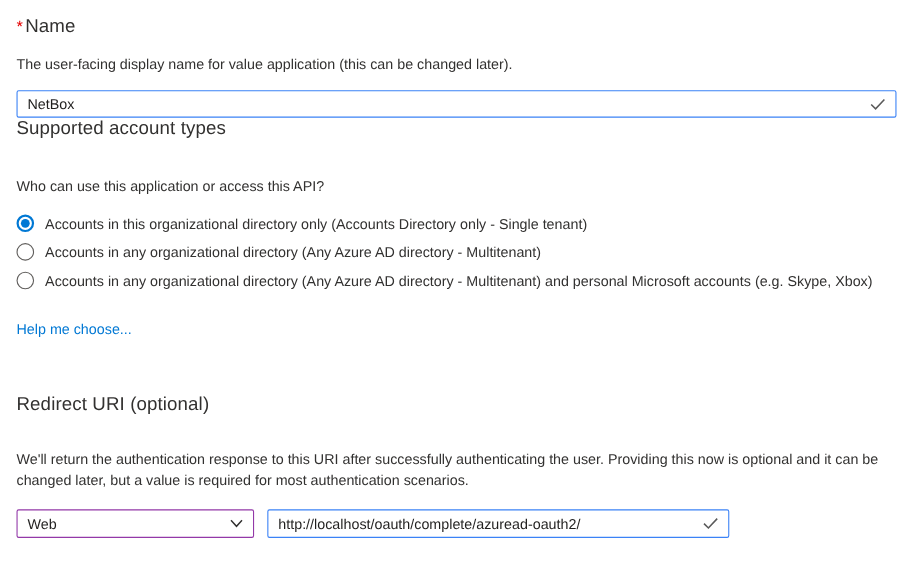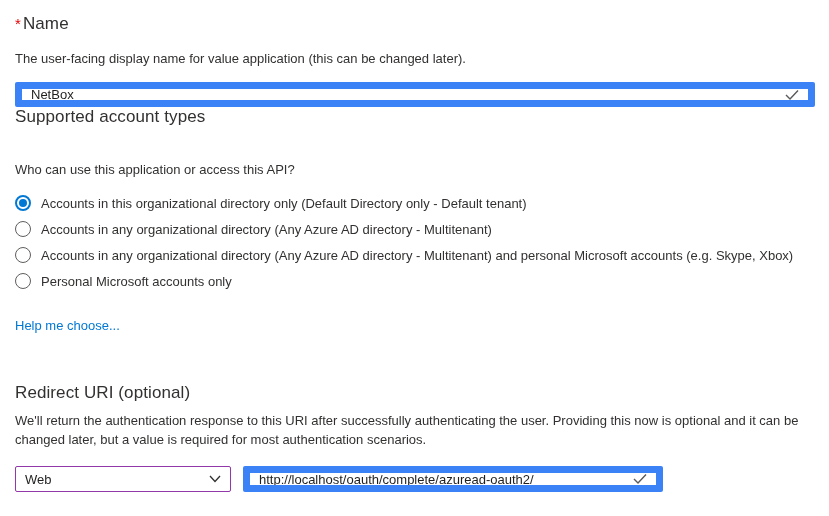--- a/index.html
+++ b/index.html
@@ -28,21 +28,21 @@
     line-height: 19px;
   }
 
   .name-title { margin-top: 4px; }
   .name-desc { margin-top: 15px; }
 
   .input-wrap {
     position: relative;
     margin-top: 14px;
     height: 25px;
-    border: 7px solid #3b82f6;
+    border: 1px solid #3b82f6;
     border-radius: 2px;
     background: #fff;
     display: flex;
     align-items: flex-start;
   }
   .name-input-wrap { width: 800px; }
   .text-input {
     border: none;
     outline: none;
     background: transparent;
@@ -98,21 +98,21 @@
   .help-link {
     display: inline-block;
     margin-top: 24px;
     font-size: 13px;
     color: #0078d4;
     text-decoration: none;
     cursor: pointer;
   }
 
   .redirect-title { margin-top: 49px; }
-  .redirect-desc { margin-top: 8px; width: 800px; }
+  .redirect-desc { margin-top: 30px; width: 800px; }
 
   .uri-row {
     margin-top: 17px;
     display: flex;
     align-items: center;
   }
   .select-wrap {
     position: relative;
     width: 216px;
     height: 26px;
@@ -153,33 +153,29 @@
     </svg>
   </div>
 
   
   <div class="section-title account-title">Supported account types</div>
   <div class="desc account-question">Who can use this application or access this API?</div>
 
   <div class="radio-group">
     <div class="radio-row selected">
       <span class="radio-circle"></span>
-      <span class="radio-label">Accounts in this organizational directory only (Default Directory only - Default tenant)</span>
+      <span class="radio-label">Accounts in this organizational directory only (Accounts Directory only - Single tenant)</span>
     </div>
     <div class="radio-row">
       <span class="radio-circle"></span>
       <span class="radio-label">Accounts in any organizational directory (Any Azure AD directory - Multitenant)</span>
     </div>
     <div class="radio-row">
       <span class="radio-circle"></span>
       <span class="radio-label">Accounts in any organizational directory (Any Azure AD directory - Multitenant) and personal Microsoft accounts (e.g. Skype, Xbox)</span>
-    </div>
-    <div class="radio-row">
-      <span class="radio-circle"></span>
-      <span class="radio-label">Personal Microsoft accounts only</span>
     </div>
   </div>
 
   <a class="help-link">Help me choose...</a>
 
   
   <div class="section-title redirect-title">Redirect URI (optional)</div>
   <div class="desc redirect-desc">We'll return the authentication response to this URI after successfully authenticating the user. Providing this now is optional and it can be changed later, but a value is required for most authentication scenarios.</div>
 
   <div class="uri-row">

